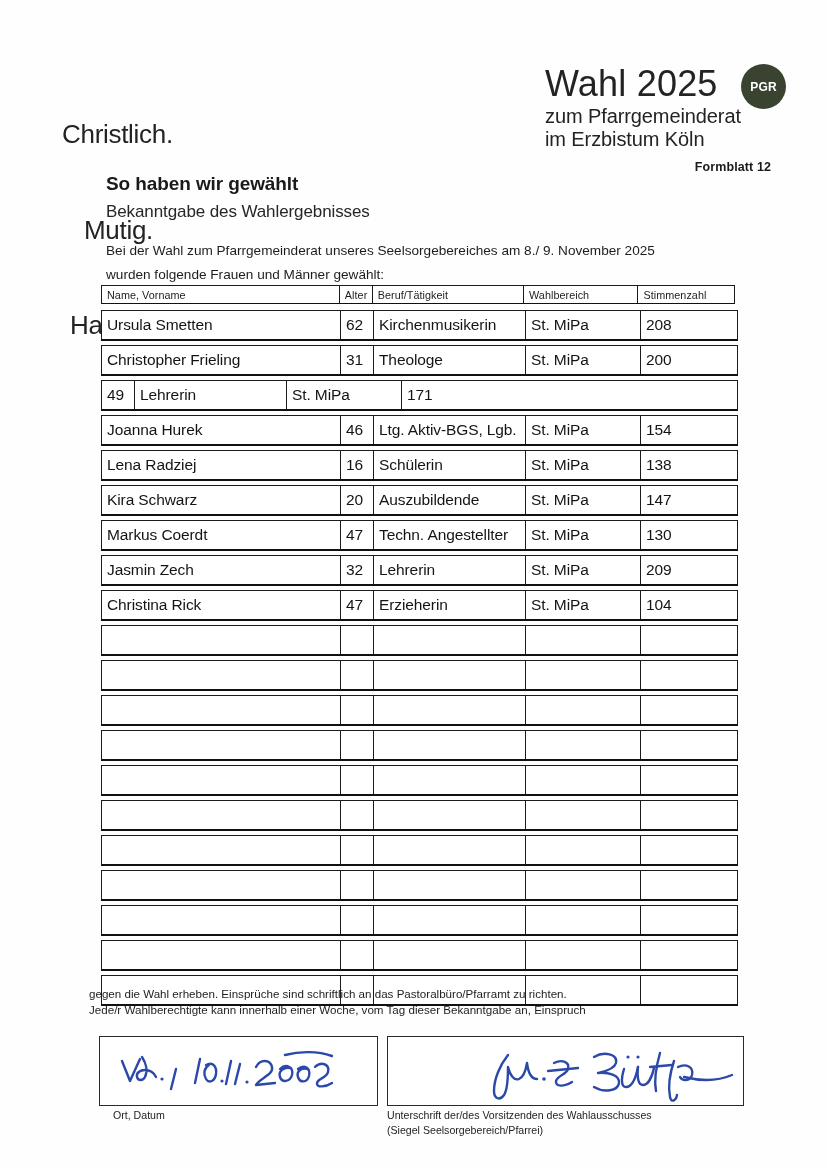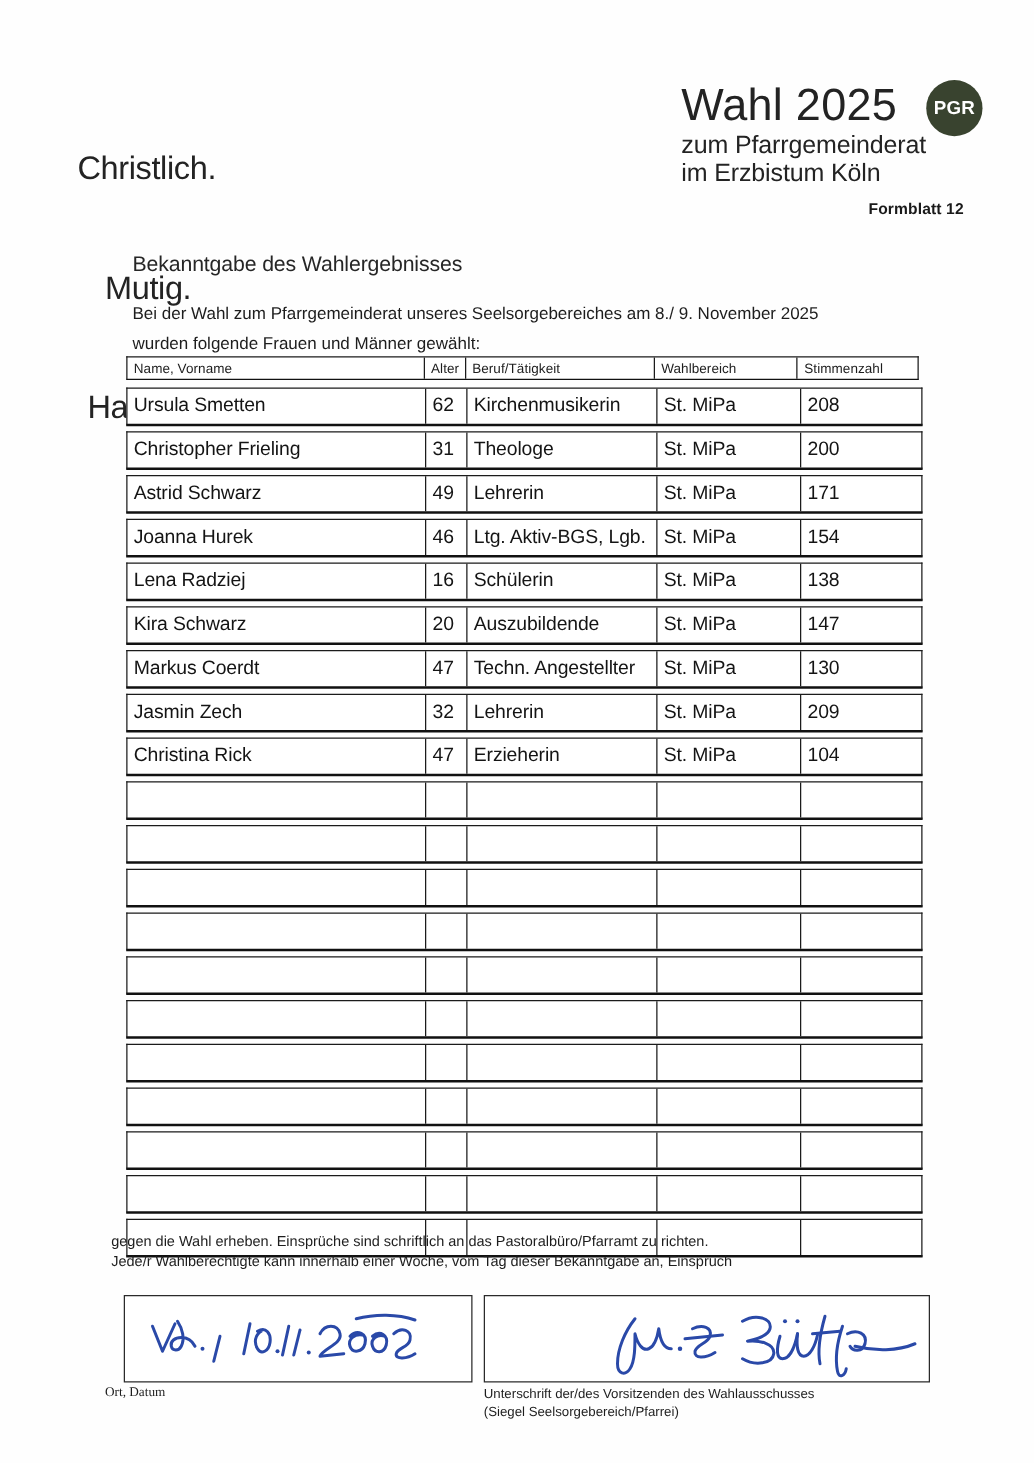--- a/index.html
+++ b/index.html
@@ -64,21 +64,21 @@
 
   #pgr-badge {
     position: absolute;
     left: 741px;
     top: 64px;
     width: 45px;
     height: 45px;
     border-radius: 50%;
     background: #39432f;
     color: #ffffff;
-    font-size: 15px;
+    font-size: 12px;
     font-weight: bold;
     letter-spacing: 0.2px;
     display: flex;
     align-items: center;
     justify-content: center;
   }
 
   
   #formblatt {
     position: absolute;
@@ -221,21 +221,21 @@
     height: 68px;
   }
   .siglabel {
     position: absolute;
     font-size: 10.6px;
     letter-spacing: 0.0px;
     color: #1d1d1d;
     line-height: 14.5px;
     white-space: nowrap;
   }
-  #siglabel-date  { left: 84px;  top: 1108px; font-family: Liberation Serif, serif; }
+  #siglabel-date  { left: 113px;  top: 1108px; }
   #siglabel-chair { left: 387px; top: 1108px; }
 
   .ink { display:block; width:100%; height:100%; }
 </style>
 </head>
 <body>
 
 <div id="sheet">
 
   <div id="claim">
@@ -246,20 +246,21 @@
 
   <div id="wahl-block">
     <div id="wahl-title">Wahl 2025</div>
     <div id="wahl-sub1">zum Pfarrgemeinderat</div>
     <div id="wahl-sub2">im Erzbistum Köln</div>
   </div>
   <div id="pgr-badge">PGR</div>
 
   <div id="formblatt">Formblatt 12</div>
 
+  <div id="sec-title">So haben wir gewählt</div>
   <div id="sec-sub">Bekanntgabe des Wahlergebnisses</div>
 
   <div id="intro">
     <div>Bei der Wahl zum Pfarrgemeinderat unseres Seelsorgebereiches am 8./ 9. November 2025</div>
     <div>wurden folgende Frauen und Männer gewählt:</div>
   </div>
 
   <div id="table-wrap">
     <div class="row head">
       <div class="cell c-name">Name, Vorname</div>
@@ -277,21 +278,20 @@
           <div class="cell c-stimm">208</div>
         </div>
         <div class="row data">
           <div class="cell c-name">Christopher Frieling</div>
           <div class="cell c-alter">31</div>
           <div class="cell c-beruf">Theologe</div>
           <div class="cell c-wahl">St. MiPa</div>
           <div class="cell c-stimm">200</div>
         </div>
         <div class="row data">
-          <div class="cell c-name">Astrid Schwarz</div>
           <div class="cell c-alter">49</div>
           <div class="cell c-beruf">Lehrerin</div>
           <div class="cell c-wahl">St. MiPa</div>
           <div class="cell c-stimm">171</div>
         </div>
         <div class="row data">
           <div class="cell c-name">Joanna Hurek</div>
           <div class="cell c-alter">46</div>
           <div class="cell c-beruf">Ltg. Aktiv-BGS, Lgb.</div>
           <div class="cell c-wahl">St. MiPa</div>

